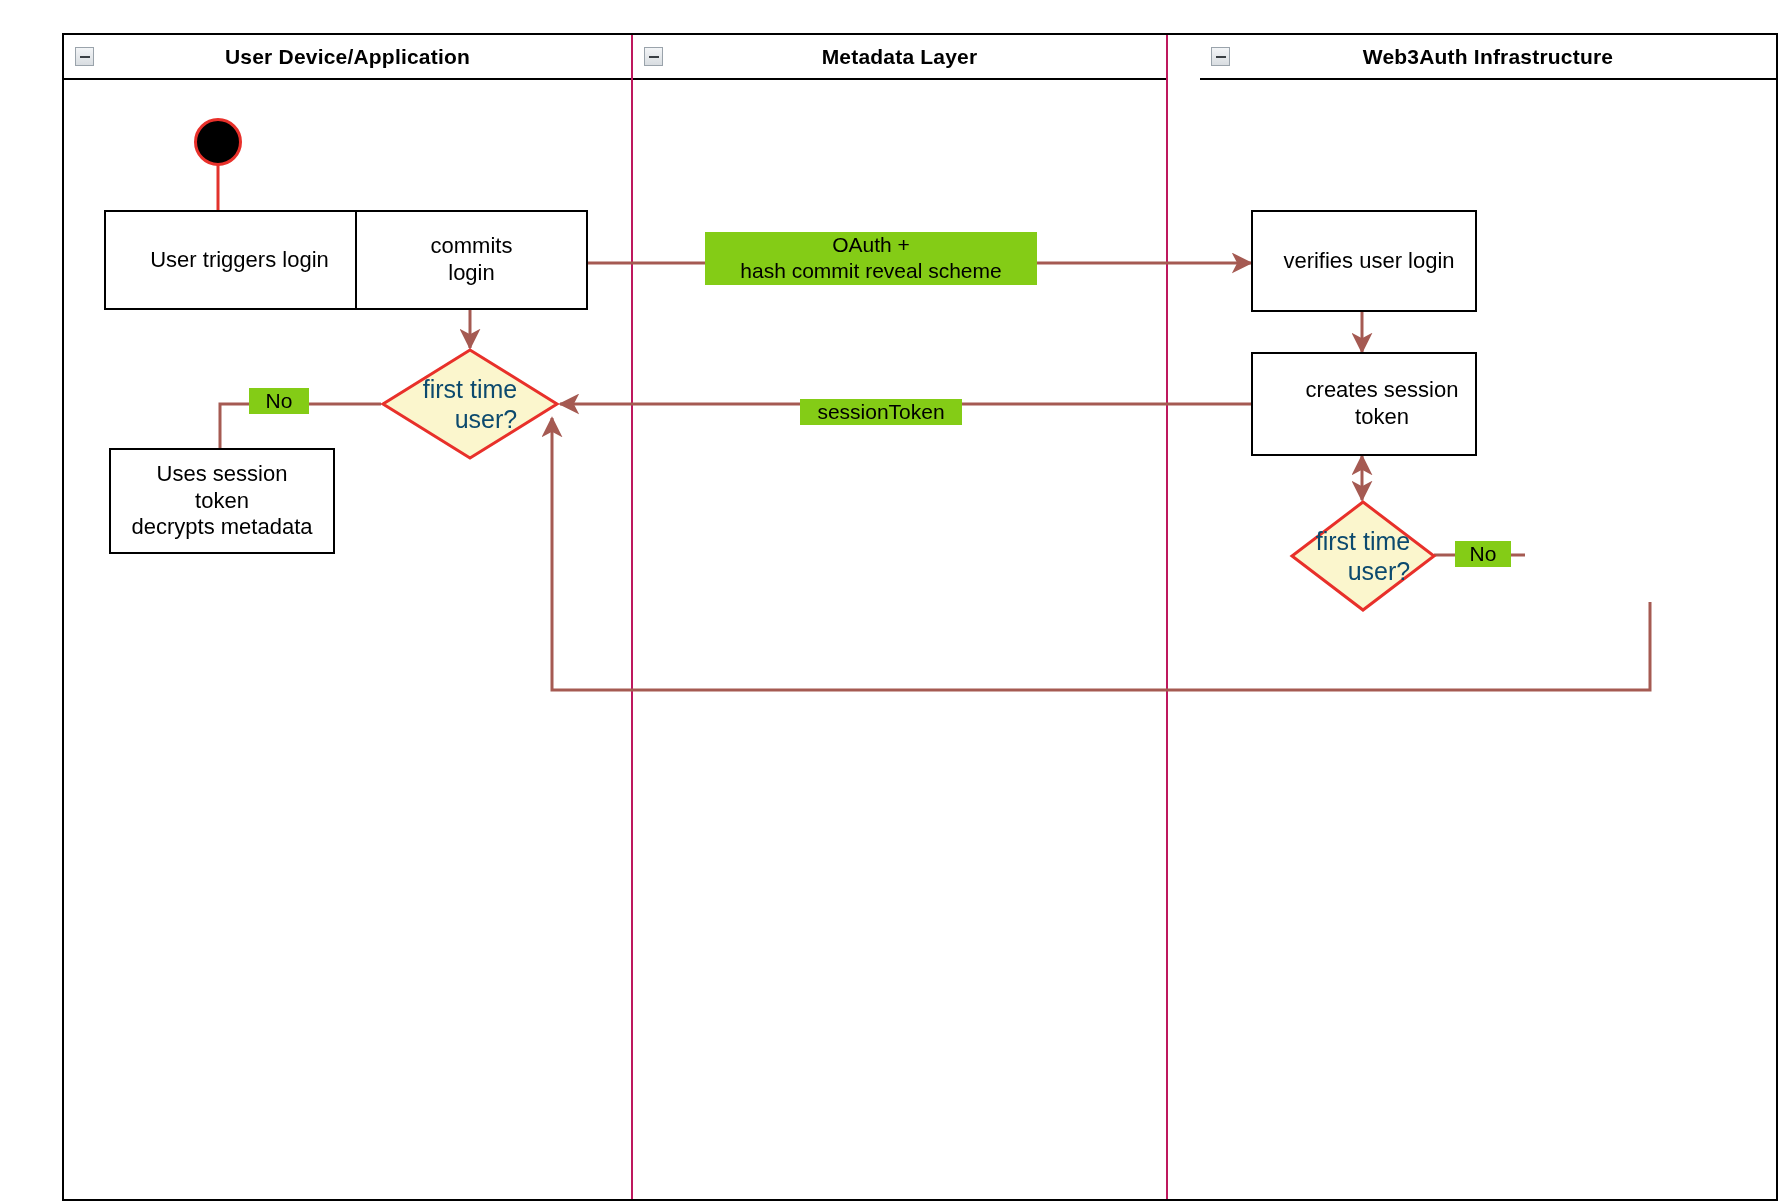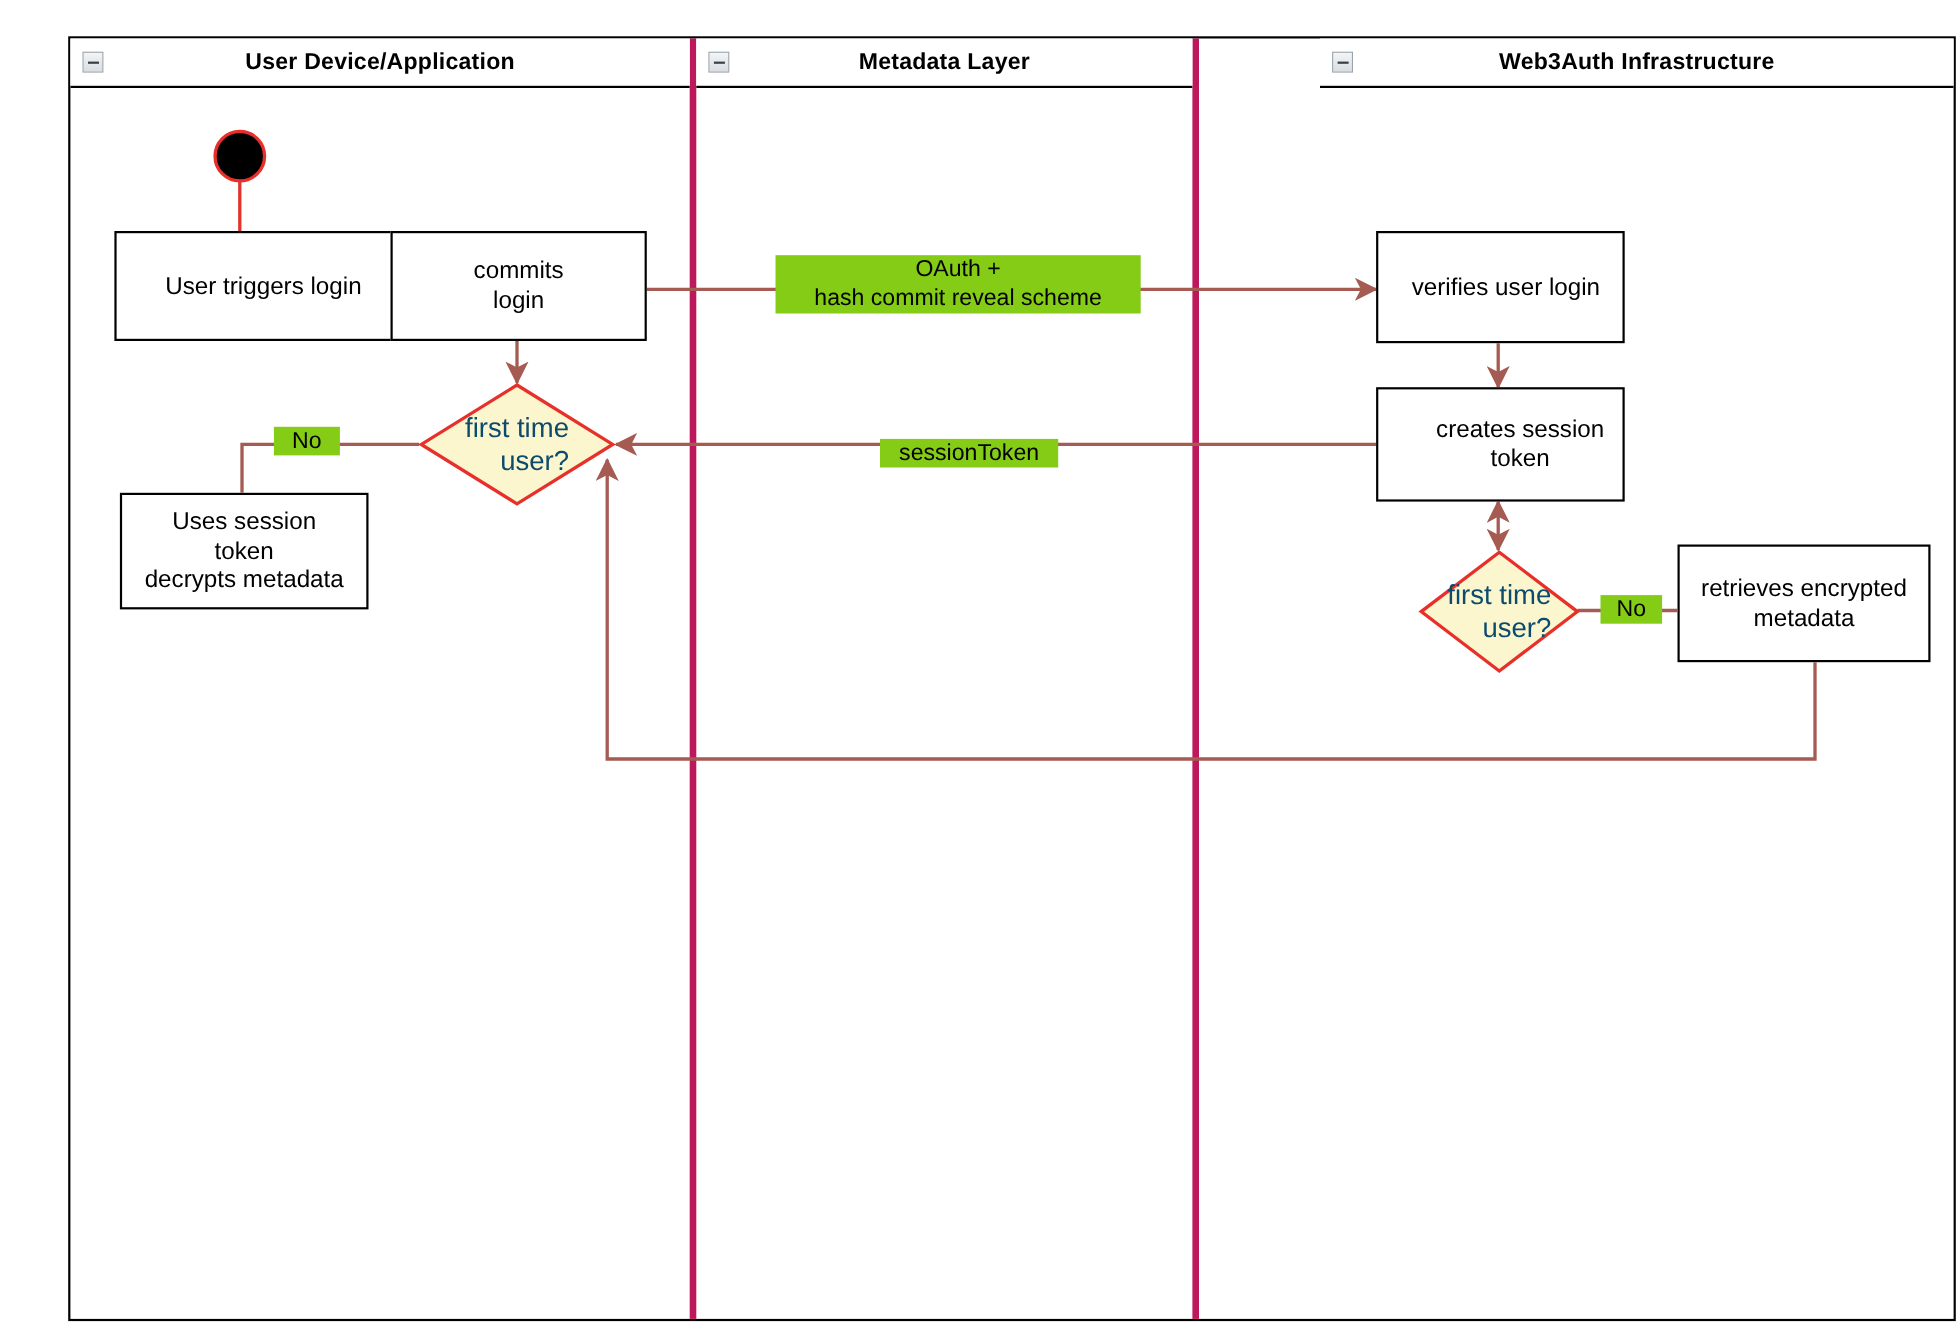--- a/index.html
+++ b/index.html
@@ -23,21 +23,21 @@
     position: absolute;
     border: 2px solid #000000;
     box-sizing: border-box;
     background: transparent;
   }
   .lane {
     position: absolute;
     top: 0;
     height: 100%;
     box-sizing: border-box;
-    border-right: 6px solid #be185d;
+    border-right: 2px solid #be185d;
   }
   .lane.last { border-right: none; }
 
   .lane-header {
     position: absolute;
     top: 0;
     left: 0;
     right: 0;
     height: 45px;
     border-bottom: 2px solid #000000;
@@ -144,21 +144,21 @@
 
     <div class="lane" style="left:0px; width:569px;">
       <div class="lane-header">
         <div class="collapse-box">
             <i></i>
           </div>
         <div class="lane-title">User Device/Application</div>
       </div>
     </div>
 
-    <div class="lane" style="left:569px; width:457px;padding-left:42px;">
+    <div class="lane" style="left:569px; width:535px;padding-left:42px;">
       <div class="lane-header">
         <div class="collapse-box">
             <i></i>
           </div>
         <div class="lane-title">Metadata Layer</div>
       </div>
     </div>
 
     <div class="lane last" style="left:1136px; width:576px;">
       <div class="lane-header">
@@ -236,24 +236,20 @@
   </div>
 
   <div class="diamond" style="left:1290px; top:500px; width:146px; height:112px;">
     <svg width="146" height="112" viewBox="0 0 146 112" xmlns="http://www.w3.org/2000/svg">
       <polygon points="73,2 144,56 73,110 2,56" fill="#fbf6cd" stroke="#e8302a" stroke-width="3"></polygon>
     </svg>
     <div class="dtext">first time
 user?</div>
   </div>
 
-  <div class="node" style="left:1525px; top:495px; width:230px; height:107px;">
-    <span>retrieves encrypted
-metadata</span>
-  </div>
 
   <div class="edge-label" style="left:705px; top:232px; width:320px;">OAuth +
 hash commit reveal scheme</div>
 
   <div class="edge-label" style="left:800px; top:399px; width:150px;">sessionToken</div>
 
   <div class="edge-label" style="left:249px; top:388px; width:48px;">No</div>
 
   <div class="edge-label" style="left:1455px; top:541px; width:44px;">No</div>
 

